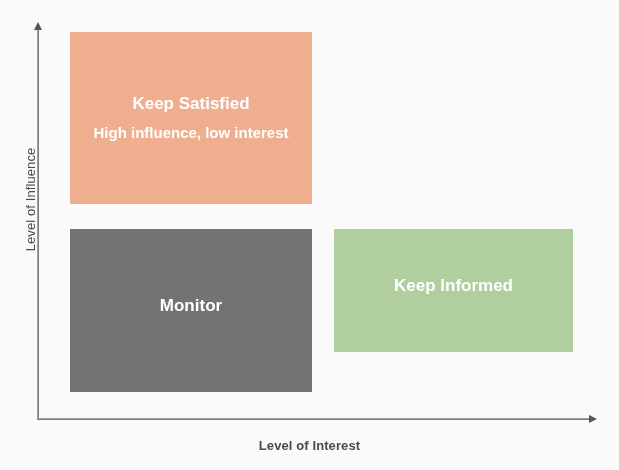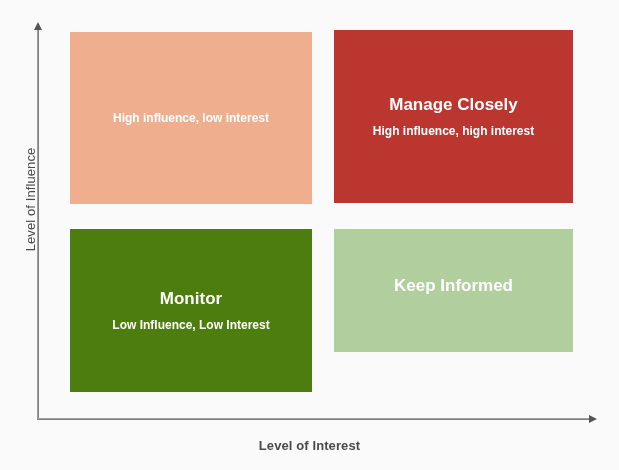--- a/index.html
+++ b/index.html
@@ -91,21 +91,21 @@
     color: #ffffff;
     text-align: center;
   }
   .q-title {
     font-size: 17px;
     font-weight: bold;
     line-height: 1.2;
     margin-bottom: 9px;
   }
   .q-sub {
-    font-size: 12px;
+    font-size: 15px;
     font-weight: bold;
     line-height: 1.2;
   }
 
   #quad-keep-satisfied {
     left: 70px;  top: 32px;  width: 242px; height: 172px;
   }
   #quad-manage-closely {
     left: 334px; top: 30px;  width: 239px; height: 173px;
   }
@@ -123,30 +123,26 @@
 
   <div class="axis-line" id="y-axis"></div>
   <div class="arrow-head" id="y-arrow"></div>
   <div class="axis-line" id="x-axis"></div>
   <div class="arrow-head" id="x-arrow"></div>
 
   <div id="y-axis-label">Level of Influence</div>
   <div id="x-axis-label">Level of Interest</div>
 
   <div class="quadrant" id="quad-keep-satisfied" style="background-color: rgb(239, 174, 142);">
+    <div class="q-title">Keep Satisfied</div>
     <div class="q-sub">High influence, low interest</div>
   </div>
 
-  <div class="quadrant" id="quad-manage-closely" style="background-color: rgb(188, 54, 48);">
-    <div class="q-title">Manage Closely</div>
-    <div class="q-sub">High influence, high interest</div>
-  </div>
 
-  <div class="quadrant" id="quad-monitor" style="background-color: #4d7c0f; text-align: center;">
+  <div class="quadrant" id="quad-monitor" style="background-color: #737373; text-align: center;">
     <div class="q-title">Monitor</div>
-    <div class="q-sub">Low Influence, Low Interest</div>
   </div>
 
   <div class="quadrant" id="quad-keep-informed" style="background-color: rgb(177, 206, 158);">
     <div class="q-title">Keep Informed</div>
   </div>
 
 </div>
 
 </body></html>

